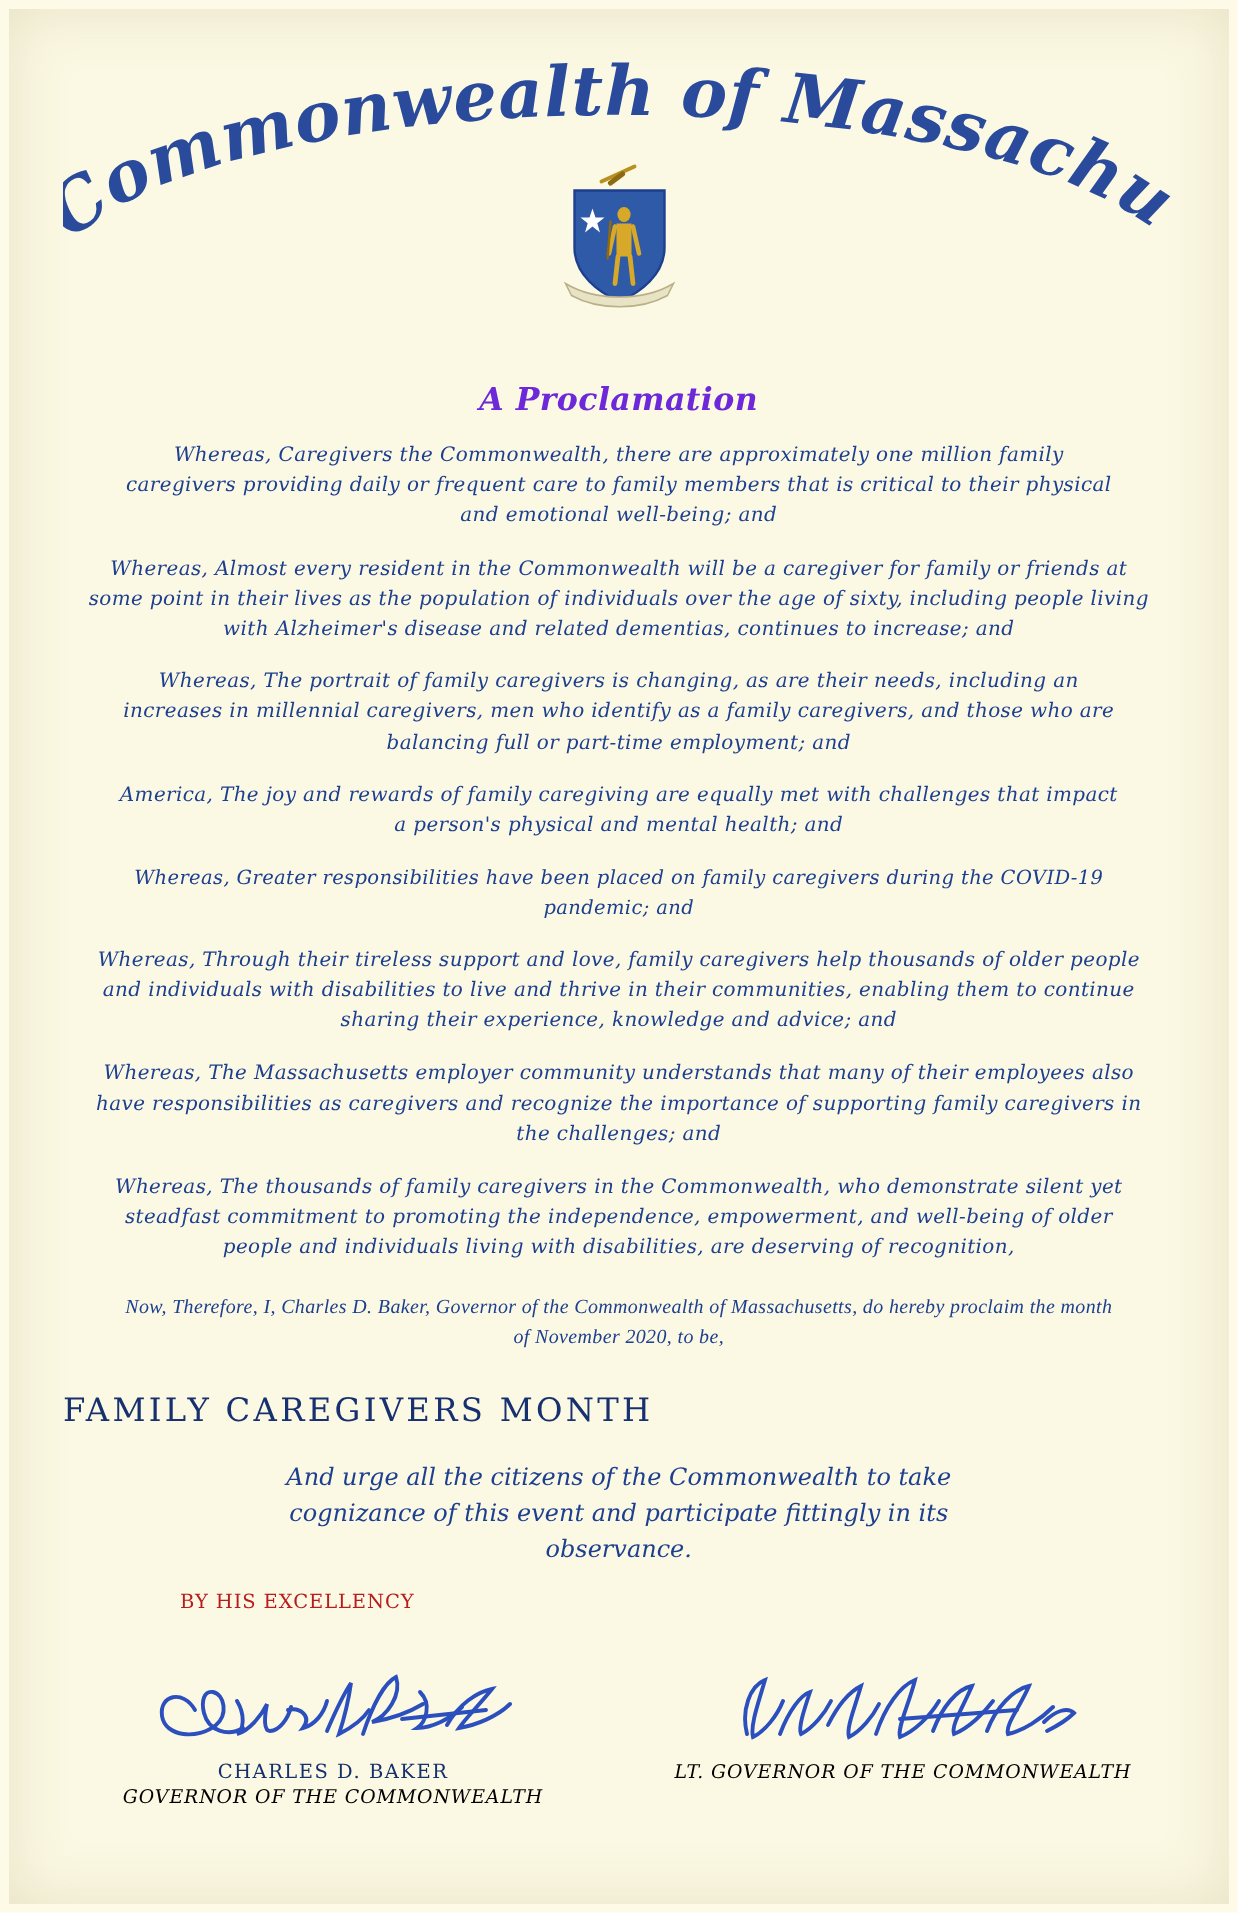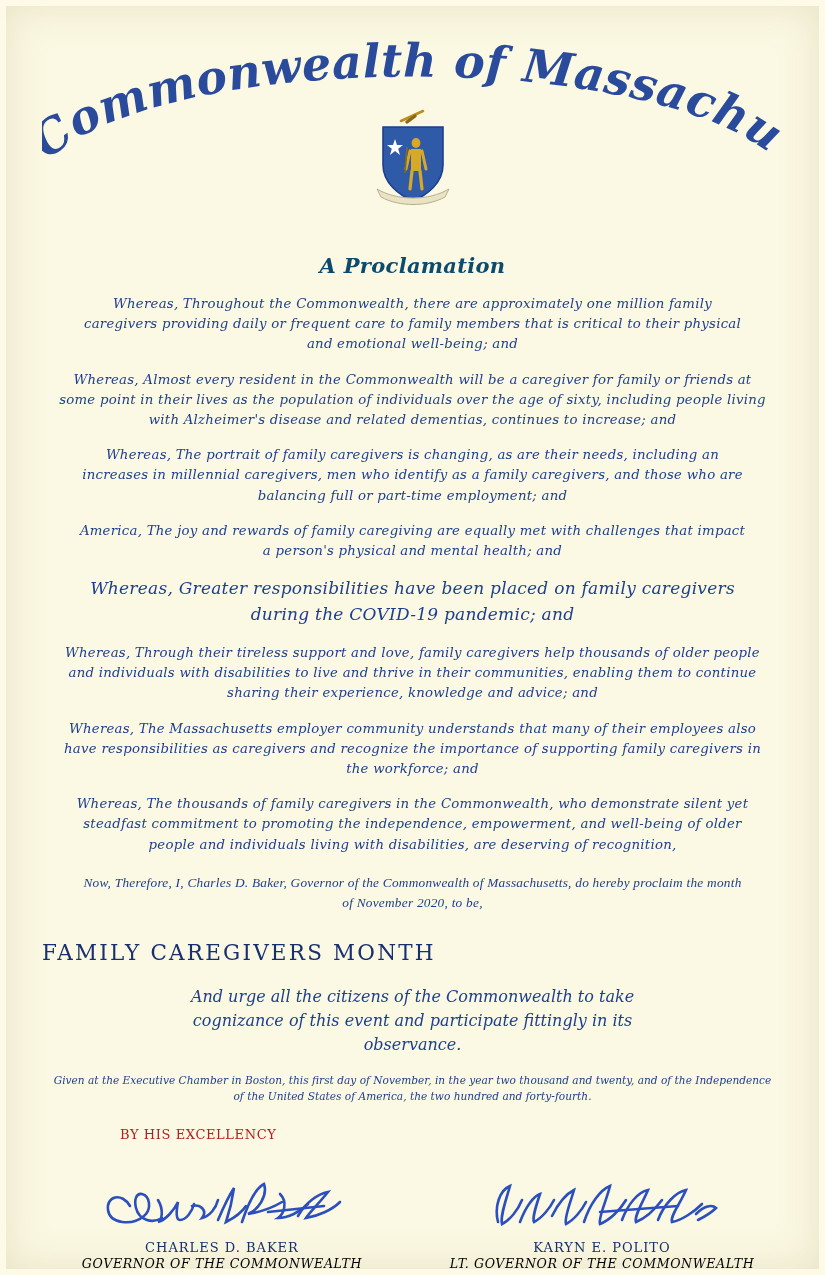--- a/index.html
+++ b/index.html
@@ -56,37 +56,37 @@
     height: 104px;
   }
 
   
   .proclamation-title {
     text-align: center;
     font-family: "DejaVu Serif", serif;
     font-style: italic;
     font-weight: bold;
     font-size: 21px;
-    color: #0c4a6e;
+    color: #6d28d9;
     margin: 58px 0 16px 0;
     letter-spacing: 0.3px;
   }
   .whereas-block {
     text-align: center;
     font-family: "DejaVu Serif", serif;
     font-style: italic;
     font-size: 13.3px;
     line-height: 1.52;
     color: #1d3f8f;
     margin: 0 0 15px 0;
     padding: 0 16px;
     letter-spacing: 0.25px;
   }
   .whereas-block.narrow { padding: 0 36px; }
-  .whereas-block.small  { font-size: 17px; }
+  .whereas-block.small  { font-size: 13px; }
 
   .now-therefore {
     text-align: center;
     font-family: Liberation Serif, serif;
     font-style: italic;
     font-size: 13.3px;
     line-height: 1.55;
     color: #1d3f8f;
     margin: 18px 40px 0 40px;
     letter-spacing: 0.25px;
@@ -207,35 +207,34 @@
         <path d="M39 46 l-4 18 M51 46 l4 18" stroke="#d8a828" stroke-width="3" stroke-linecap="round"></path>
         <path d="M41 66 l-2 18 M49 66 l2 18" stroke="#d8a828" stroke-width="3.2" stroke-linecap="round"></path>
         <path d="M36 42 l-2 26" stroke="#8c6a12" stroke-width="1.6"></path>
 
         <path d="M6 84 C26 96 58 96 78 84 L74 92 C56 102 28 102 10 92 Z" fill="#e8e3c4" stroke="#b9b089" stroke-width="1"></path>
       </svg>
     </div>
 
     <div class="proclamation-title">A Proclamation</div>
 
-    <p class="whereas-block narrow">Whereas, Throughout the Commonwealth, there are approximately one million family caregivers providing daily or frequent care to family members that is critical to their physical and emotional well-being; and</p>
+    <p class="whereas-block narrow">Whereas, Caregivers the Commonwealth, there are approximately one million family caregivers providing daily or frequent care to family members that is critical to their physical and emotional well-being; and</p>
     <p class="whereas-block">Whereas, Almost every resident in the Commonwealth will be a caregiver for family or friends at some point in their lives as the population of individuals over the age of sixty, including people living with Alzheimer's disease and related dementias, continues to increase; and</p>
     <p class="whereas-block narrow">Whereas, The portrait of family caregivers is changing, as are their needs, including an increases in millennial caregivers, men who identify as a family caregivers, and those who are balancing full or part-time employment; and</p>
     <p class="whereas-block narrow">America, The joy and rewards of family caregiving are equally met with challenges that impact a person's physical and mental health; and</p>
     <p class="whereas-block small">Whereas, Greater responsibilities have been placed on family caregivers during the COVID-19 pandemic; and</p>
     <p class="whereas-block">Whereas, Through their tireless support and love, family caregivers help thousands of older people and individuals with disabilities to live and thrive in their communities, enabling them to continue sharing their experience, knowledge and advice; and</p>
-    <p class="whereas-block">Whereas, The Massachusetts employer community understands that many of their employees also have responsibilities as caregivers and recognize the importance of supporting family caregivers in the workforce; and</p>
+    <p class="whereas-block">Whereas, The Massachusetts employer community understands that many of their employees also have responsibilities as caregivers and recognize the importance of supporting family caregivers in the challenges; and</p>
     <p class="whereas-block">Whereas, The thousands of family caregivers in the Commonwealth, who demonstrate silent yet steadfast commitment to promoting the independence, empowerment, and well-being of older people and individuals living with disabilities, are deserving of recognition,</p>
 
     <p class="now-therefore">Now, Therefore, I, Charles D. Baker, Governor of the Commonwealth of Massachusetts, do hereby proclaim the month of November 2020, to be,</p>
 
     <div class="main-title">Family Caregivers Month</div>
 
     <p class="urge">And urge all the citizens of the Commonwealth to take cognizance of this event and participate fittingly in its observance.</p>
-    <p class="given">Given at the Executive Chamber in Boston, this first day of November, in the year two thousand and twenty, and of the Independence of the United States of America, the two hundred and forty-fourth.</p>
 
     <div class="by-excellency">By His Excellency</div>
 
     <div class="sig-row">
 
       <div class="sig-block sig-left">
         <svg class="sig-svg" viewBox="0 0 260 62">
           <g fill="none" stroke="#2b4fbd" stroke-width="2.6" stroke-linecap="round">
             <path d="M38 30 C30 16 14 20 16 34 C18 48 40 50 52 40 C60 33 58 20 50 18 C44 17 42 24 44 32 C47 44 60 48 70 42"></path>
             <path d="M66 24 C72 34 70 44 66 46 C74 44 82 34 86 26 C84 36 84 44 88 44 C94 44 100 36 102 28"></path>
@@ -257,21 +256,20 @@
             <path d="M26 46 C22 30 28 14 38 10 C34 24 28 40 30 48 C38 44 46 34 50 24"></path>
             <path d="M48 46 C54 30 62 20 68 18 C64 30 60 42 62 46 C70 42 78 32 82 24"></path>
             <path d="M80 40 C86 28 94 18 102 14 C98 28 92 42 94 48 C102 44 110 34 114 26"></path>
             <path d="M112 46 C118 28 128 14 138 10 C134 26 126 42 128 48 C138 44 148 34 154 24"></path>
             <path d="M150 44 C156 28 166 16 176 14 C170 28 162 40 164 46 C174 42 184 32 190 24"></path>
             <path d="M186 44 C192 28 204 16 214 14 C208 28 198 40 200 46 C210 44 222 36 230 28"></path>
             <path d="M128 36 L206 30"></path>
             <path d="M224 38 C232 30 240 28 244 32 C238 38 230 42 226 44"></path>
           </g>
         </svg>
-        <div class="sig-name">Karyn E. Polito</div>
         <div class="sig-role">Lt. Governor of the Commonwealth</div>
       </div>
     </div>
 
     <div class="sig-row-2">
       
     </div>
 
   </div>
 </div>

